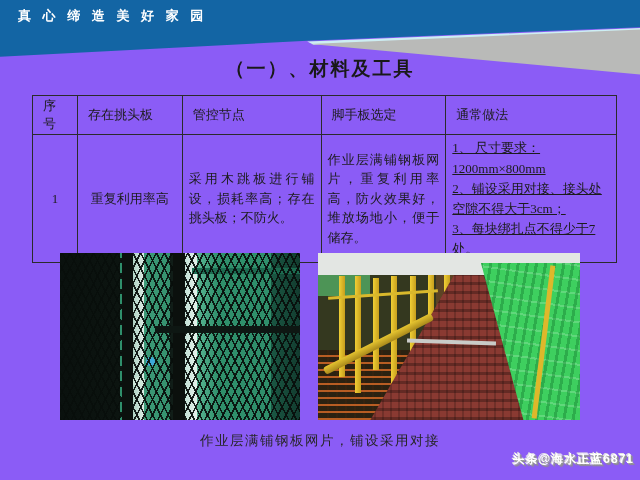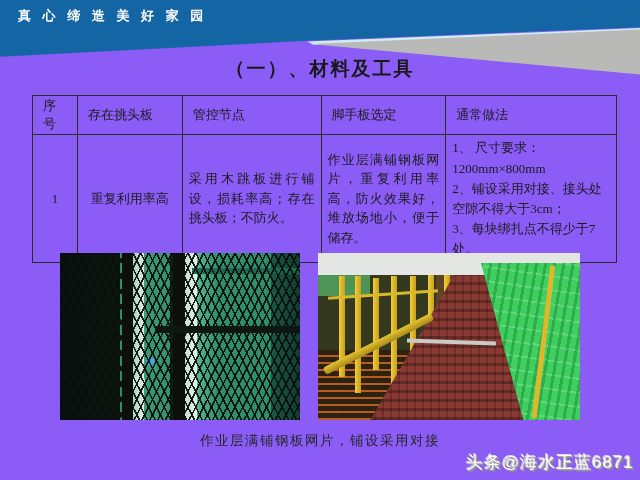--- a/index.html
+++ b/index.html
@@ -23,21 +23,21 @@
                font-size:19px;font-weight:bold;color:#191919;letter-spacing:2px;}
 
   
   .tbl{position:absolute;left:32px;top:95px;width:585px;border-collapse:collapse;
        font-family:"Liberation Serif","DejaVu Serif",serif;color:#1c1c1c;}
   .tbl th,.tbl td{border:1px solid #2b2b2b;font-weight:normal;font-size:13px;}
   .tbl th{height:23px;text-align:left;padding:1px 10px;}
   .tbl td{height:107px;padding:3px 6px;line-height:1.5;}
   .td-center{text-align:center;vertical-align:middle;}
   .td-left{text-align:left;vertical-align:middle;text-align:justify;}
-  .td-top{text-align:left;vertical-align:top;}
+  .td-top{text-align:left;vertical-align:top;text-decoration:underline;}
   .std-line{margin:0 0 1px 0;}
 
   
   .photo{position:absolute;overflow:hidden;}
   .photo-left{left:60px;top:253px;width:240px;height:167px;}
   .photo-right{left:318px;top:253px;width:262px;height:167px;}
   .layer{position:absolute;}
 
   
   .pl-base{inset:0;background:linear-gradient(90deg,
@@ -81,21 +81,21 @@
   .pr-netpole{right:13%;top:7%;width:5px;height:92%;background:#ddb82b;transform:rotate(7deg);}
   .post{top:14%;width:6px;background:linear-gradient(90deg,#f0cf35,#c79f1d);}
   .pr-rail{left:4%;top:24%;width:42%;height:3px;background:#d9b92c;transform:rotate(-4deg);}
   .pr-pole{left:0%;top:52%;width:46%;height:8px;background:linear-gradient(#e5c430,#a8881a);
            transform:rotate(-27deg);border-radius:3px;}
 
   
   .caption{position:absolute;left:0;top:432px;width:100%;text-align:center;
            font-family:"Liberation Serif","DejaVu Serif",serif;
            font-size:13.5px;color:#262626;letter-spacing:1.5px;}
-  .watermark{position:absolute;top:451px;right:6px;font-size:17px;font-weight:normal;
+  .watermark{position:absolute;top:451px;right:6px;font-size:12px;font-weight:bold;
              color:#ffffff;letter-spacing:1px;
              text-shadow:2px 2px 1px #8f8f8f,-1px -1px 0 #e2e2e2,1px 1px 0 #aaaaaa;}
 </style>
 </head>
 <body>
 
 <div class="slide">
 
   <div class="hdr">
     <div class="hdr-blue"></div>

